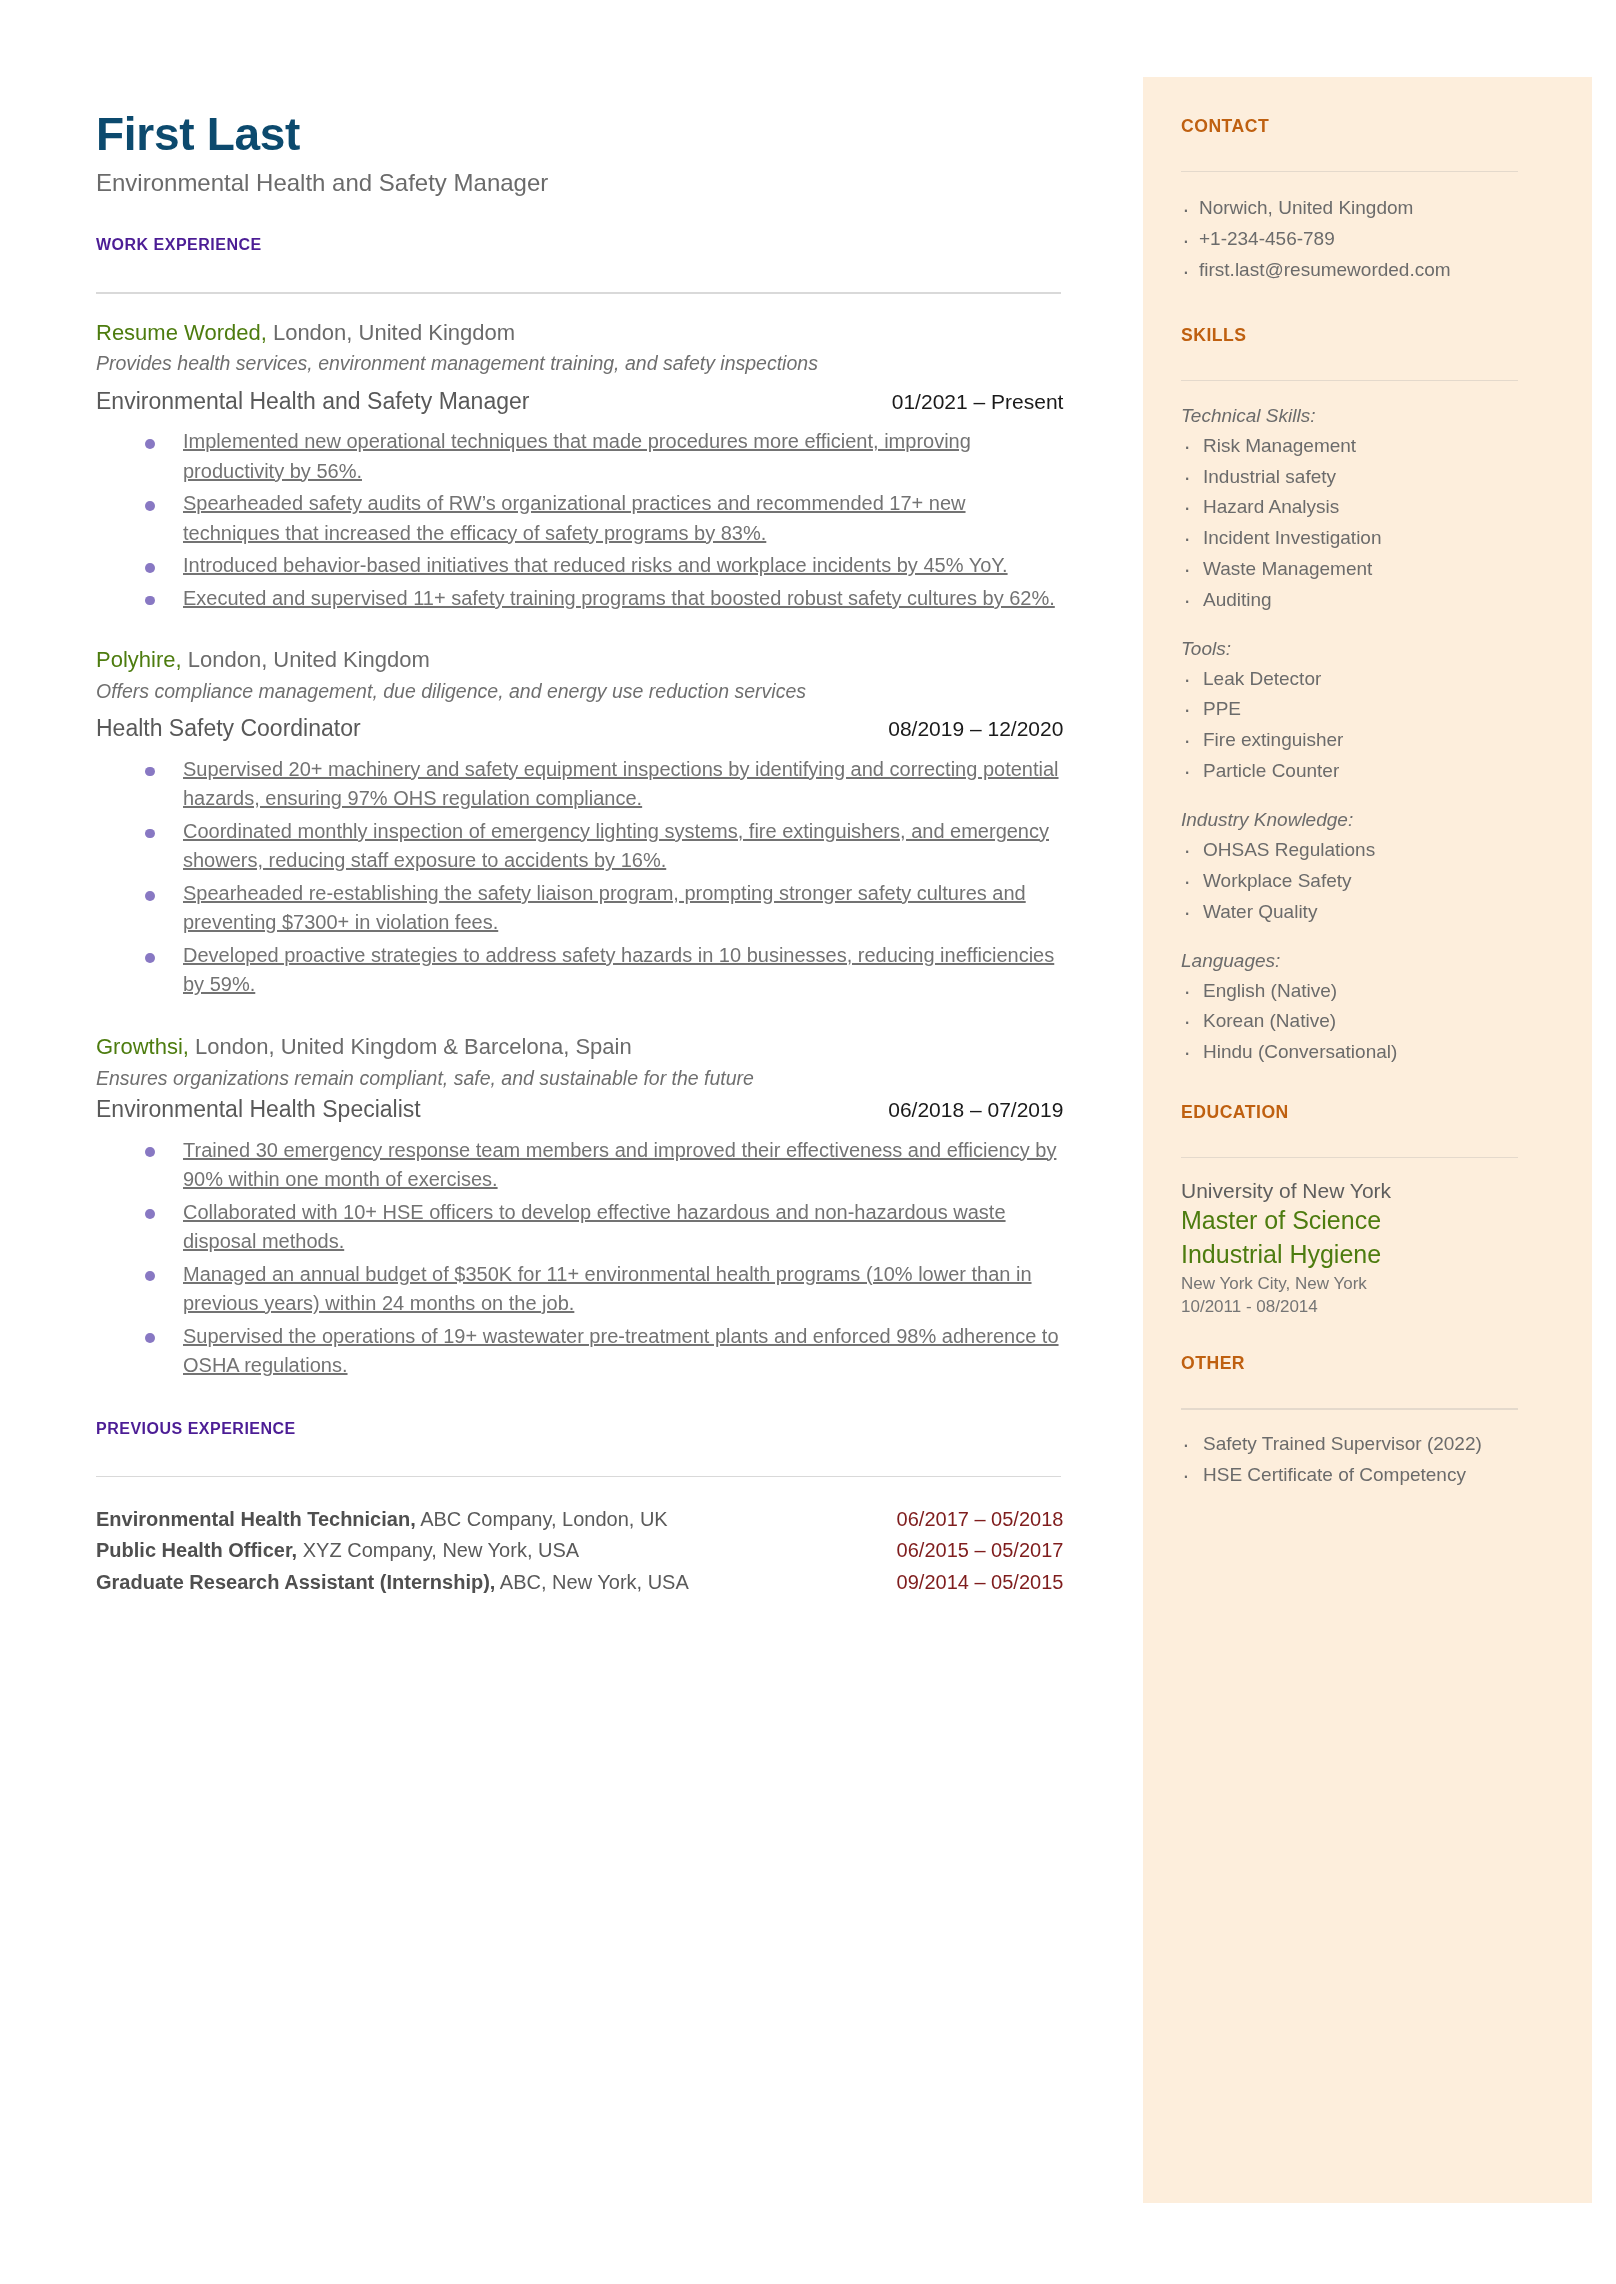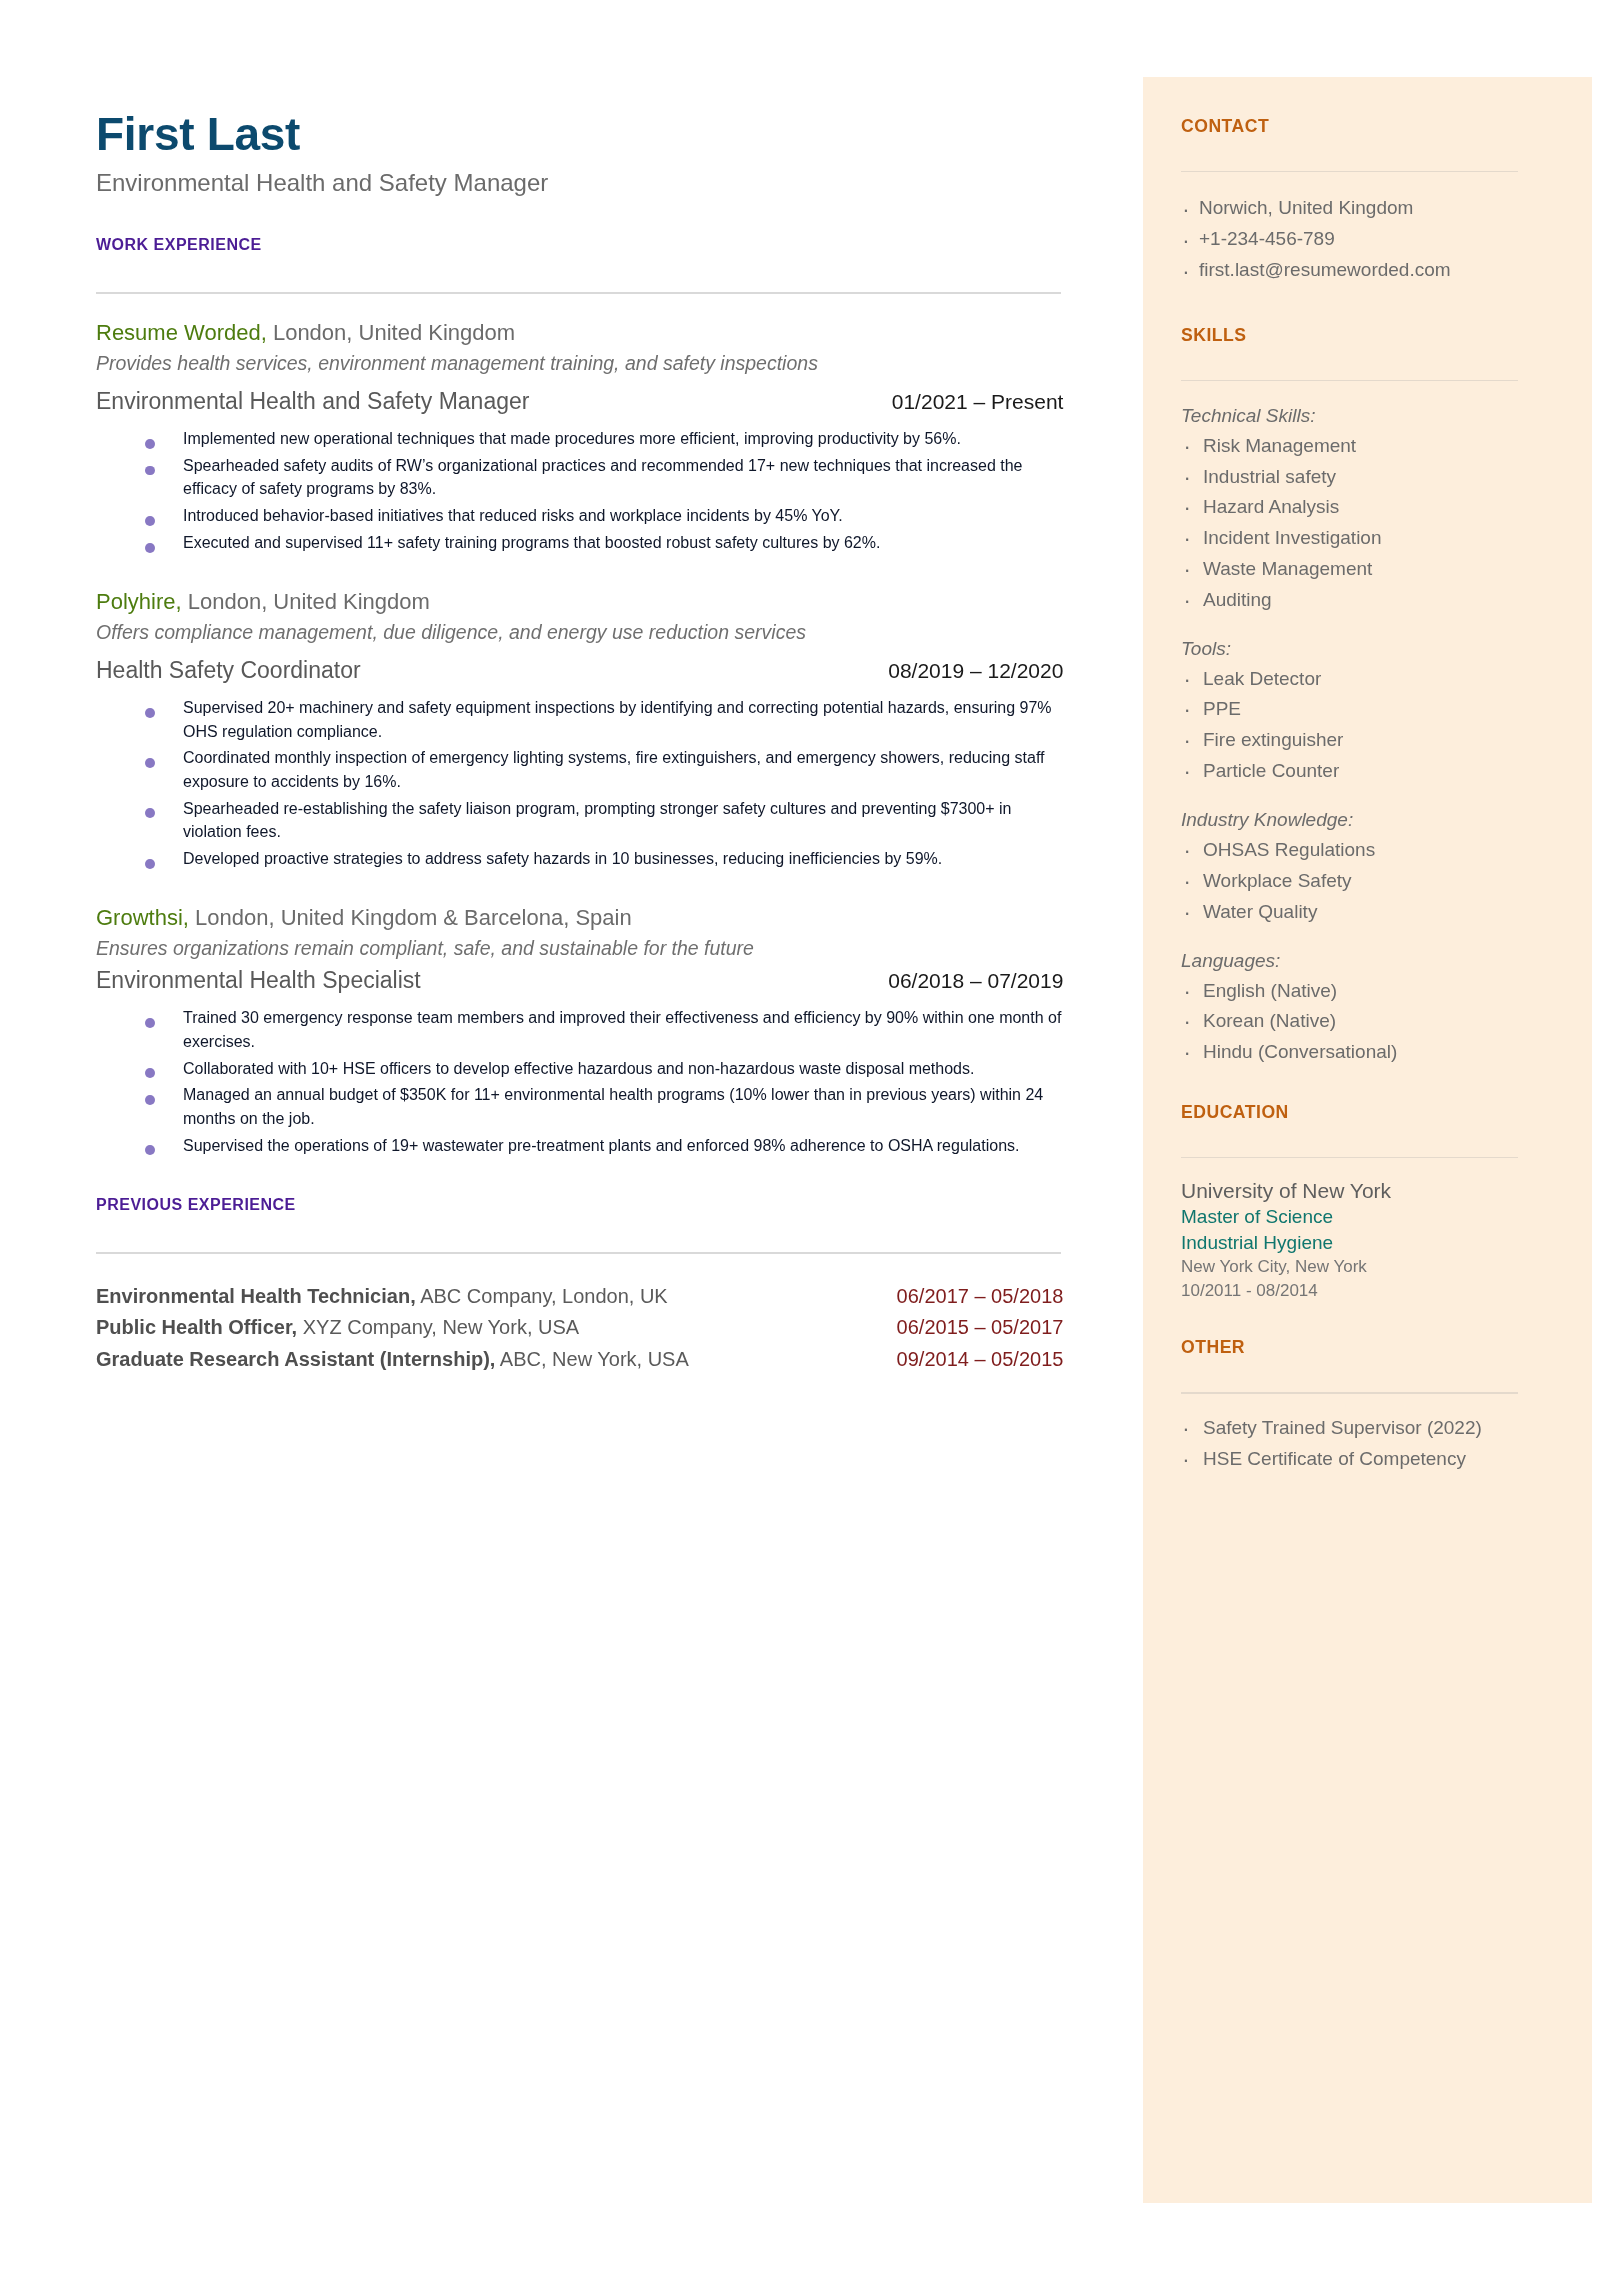--- a/index.html
+++ b/index.html
@@ -110,25 +110,26 @@
     padding-right: 2.6px;
   }
 
   ul.bullets {
     list-style: none;
     margin-top: 13px;
     padding-left: 49px;
   }
   ul.bullets li {
     position: relative;
-    font-size: 16px;
-    color: #0f172a;
+    font-size: 20px;
+    color: #737373;
     line-height: 1.47;
     padding-left: 38px;
     margin-bottom: 3.3px;
+    text-decoration: underline;
   }
   ul.bullets li::before {
     content: "";
     position: absolute;
     left: 0;
     top: 11.7px;
     width: 9.8px;
     height: 9.8px;
     border-radius: 50%;
     background: #8878c3;
@@ -211,22 +212,22 @@
     font-size: 22px;
     color: #6b6b6b;
   }
 
   .edu-school {
     font-size: 21px;
     color: #5e5e5e;
     line-height: 1.25;
   }
   .edu-line {
-    font-size: 19px;
-    color: #0f766e;
+    font-size: 25px;
+    color: #4d7c0f;
     line-height: 1.35;
   }
   .edu-line--small {
     font-size: 17px;
     color: #757575;
     line-height: 1.38;
   }
 
   ul.other-list { list-style: none; }
   ul.other-list li {

